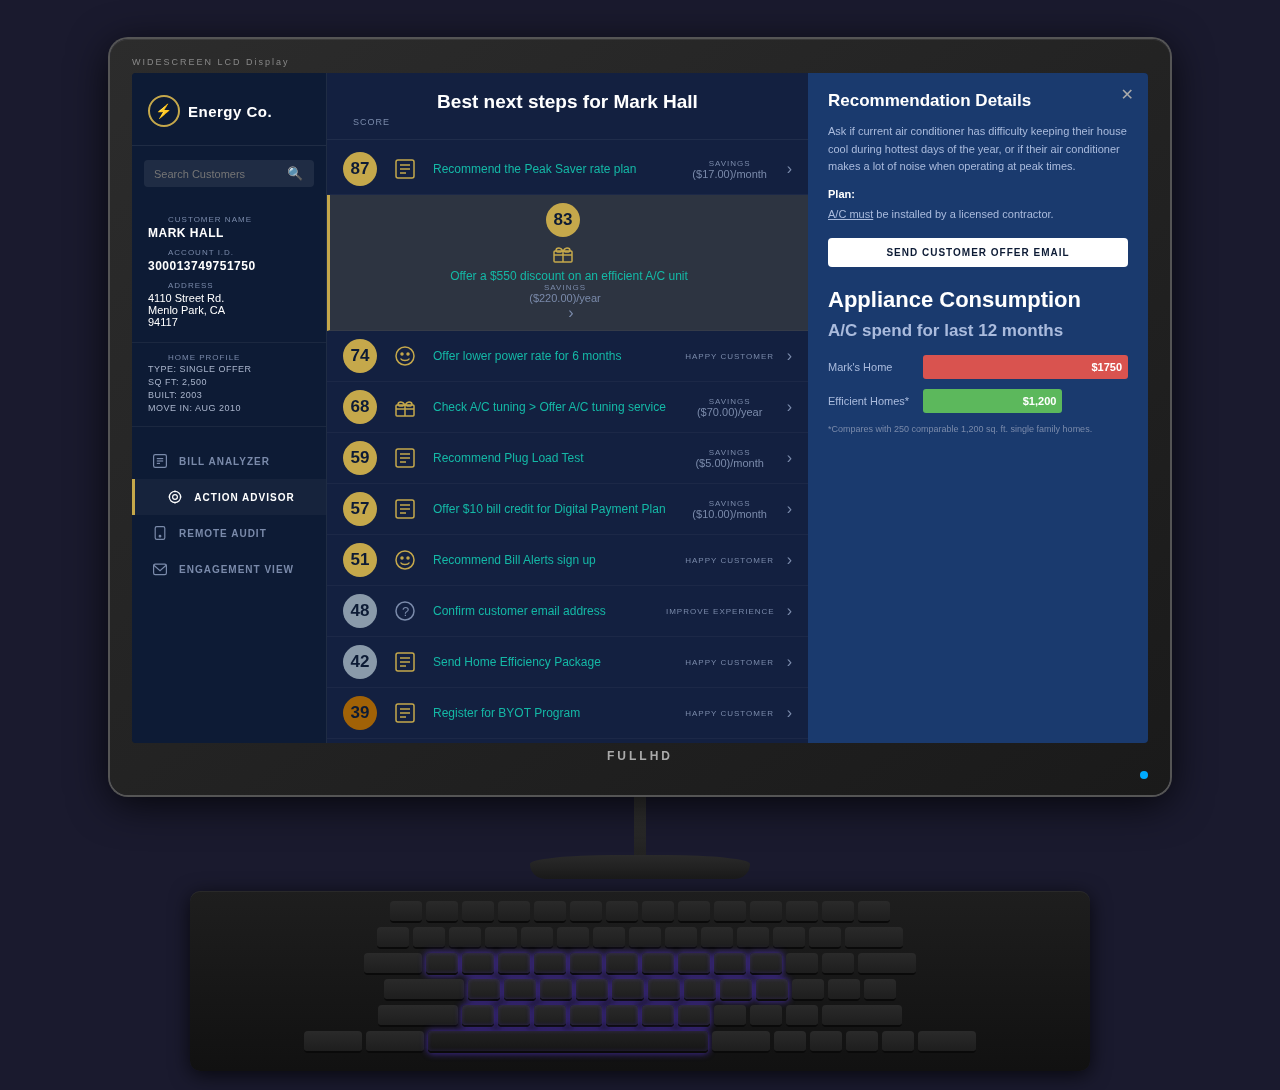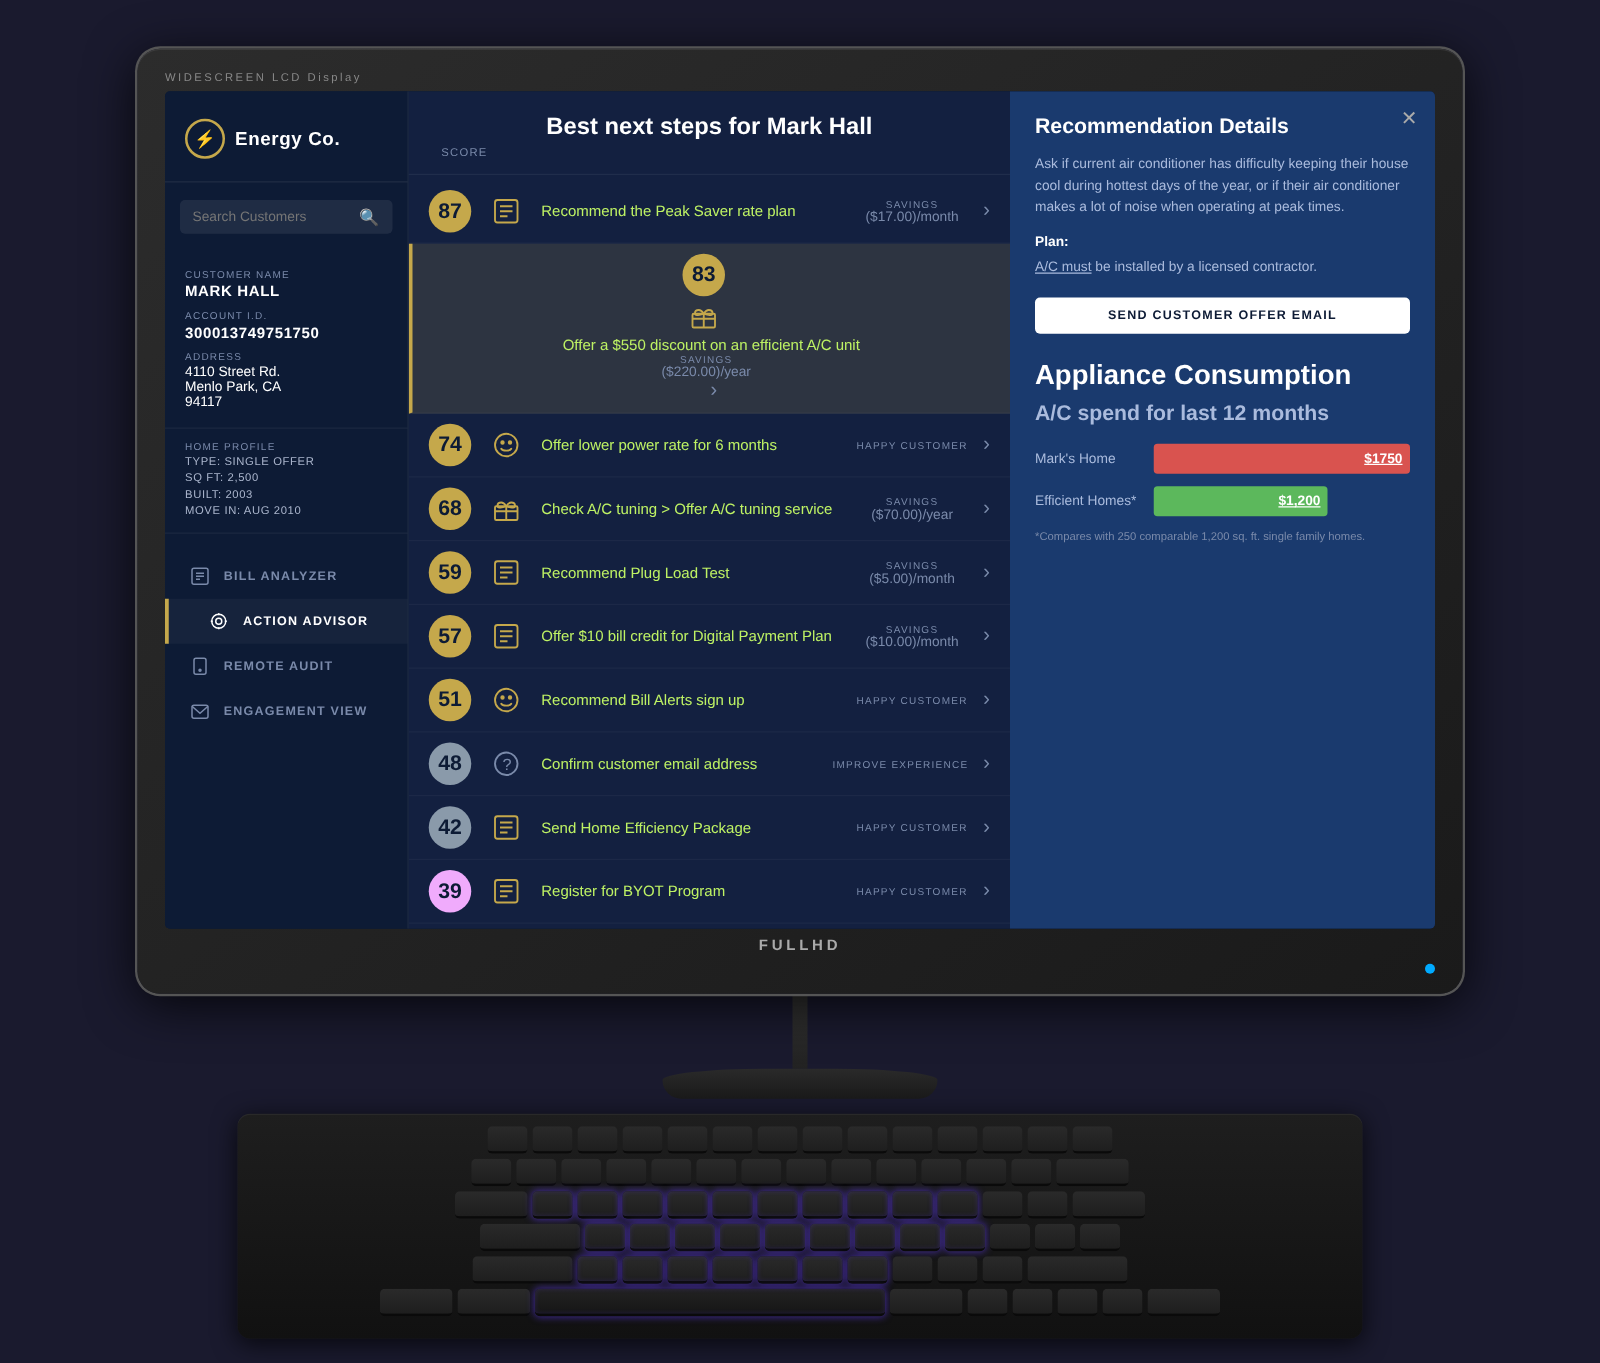--- a/index.html
+++ b/index.html
@@ -126,20 +126,21 @@
       border-bottom: 1px solid rgba(255,255,255,0.06);
     }
 
     .info-label {
       color: #7a8aaa;
       font-size: 8px;
       letter-spacing: 1px;
       margin-bottom: 2px;
       margin-top: 8px;
       text-transform: uppercase;
+      margin-left: 20px;
     }
 
     .info-label:first-child { margin-top: 0; }
 
     .info-value {
       color: #ffffff;
       font-size: 12px;
       font-weight: 700;
       letter-spacing: 0.5px;
     }
@@ -272,21 +273,21 @@
       margin-right: 12px;
       flex-shrink: 0;
     }
 
     .action-icon-wrap svg {
       width: 24px;
       height: 24px;
     }
 
     .action-text {
-      color: #bef264;
+      color: #14b8a6;
       font-size: 12px;
       flex: 1;
       font-weight: 400;
     }
 
     .action-tag {
       display: flex;
       flex-direction: column;
       align-items: center;
       min-width: 90px;
@@ -424,21 +425,20 @@
       padding-right: 6px;
     }
 
     .chart-bar.red { background: #d9534f; }
     .chart-bar.green { background: #5cb85c; }
 
     .chart-bar-value {
       color: #ffffff;
       font-size: 11px;
       font-weight: 700;
-      text-decoration: underline;
     }
 
     .chart-note {
       color: #7a8aaa;
       font-size: 9px;
       margin-top: 10px;
       line-height: 1.4;
     }
 
     
@@ -515,21 +515,21 @@
     
     .sb-87 { background: #c5a84b; }
     .sb-83 { background: #c5a84b; }
     .sb-74 { background: #c5a84b; }
     .sb-68 { background: #c5a84b; }
     .sb-59 { background: #c5a84b; }
     .sb-57 { background: #c5a84b; }
     .sb-51 { background: #c5a84b; }
     .sb-48 { background: #8a9aaa; }
     .sb-42 { background: #8a9aaa; }
-    .sb-39 { background: #f0abfc; }
+    .sb-39 { background: #a16207; }
 
   </style>
 </head>
 <body>
 
 <div class="monitor-outer">
   <div class="monitor-bezel">
     <div class="monitor-brand">WIDESCREEN LCD Display</div>
 
     <div class="screen">

